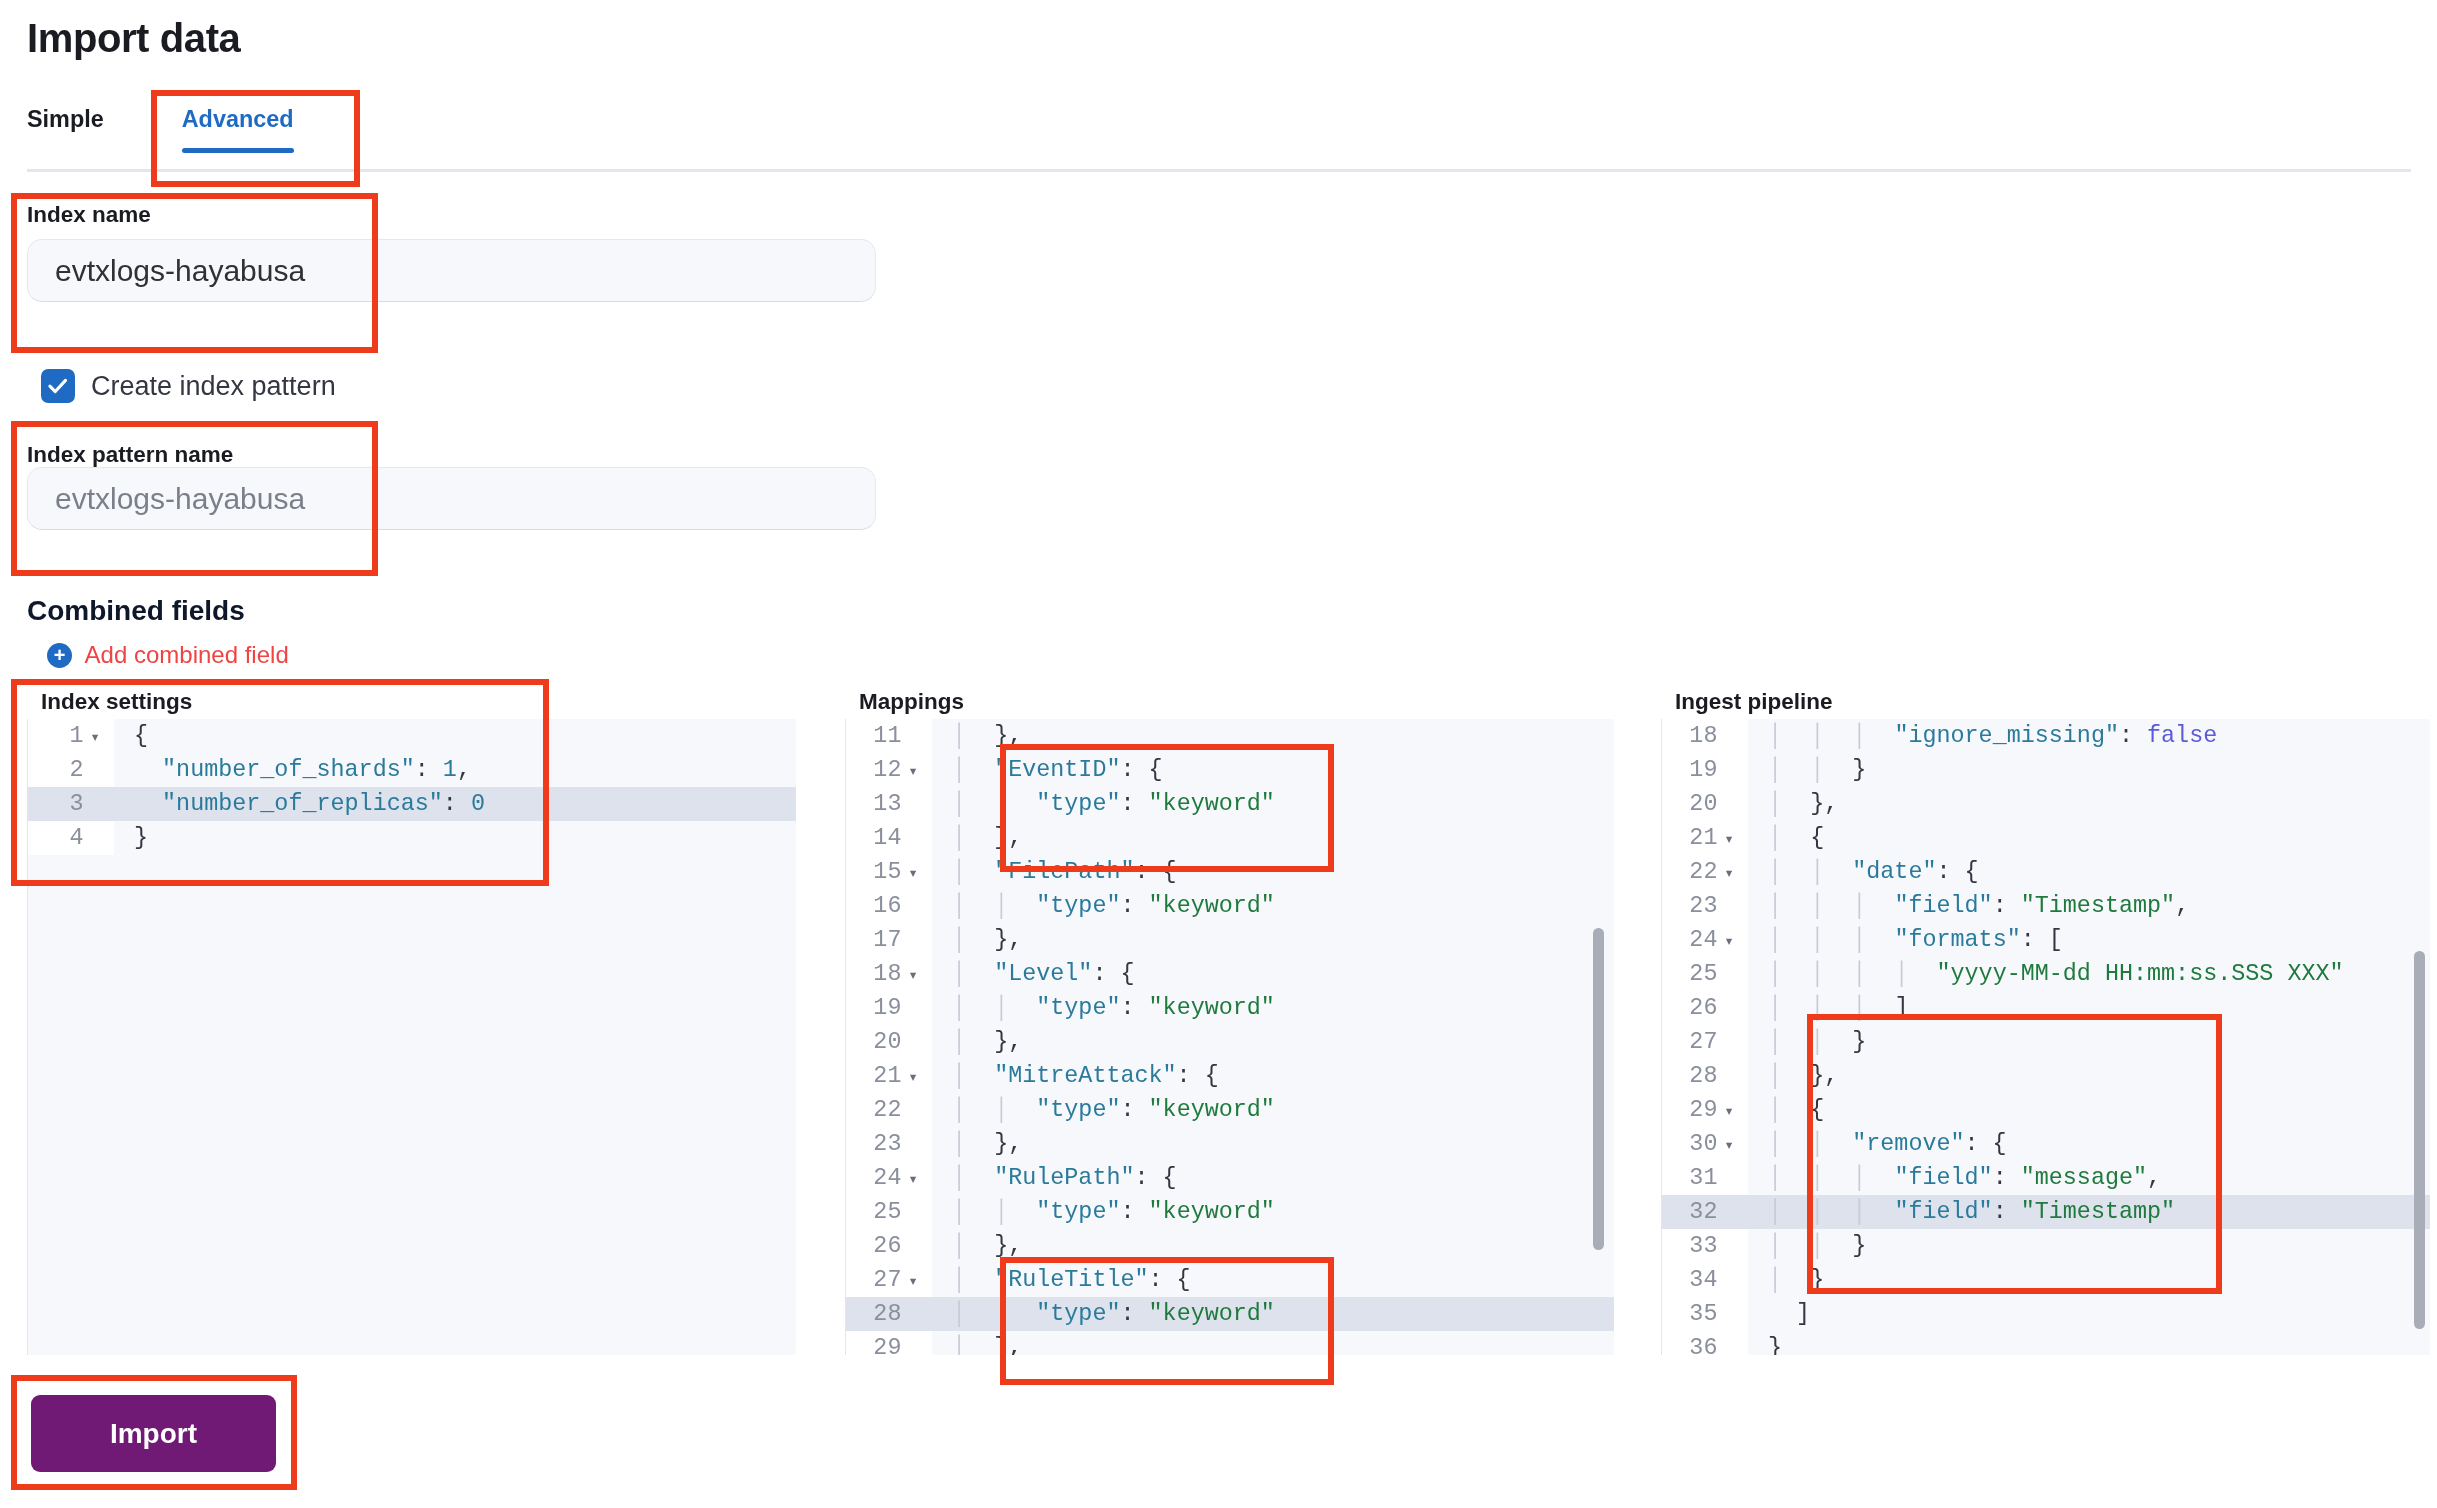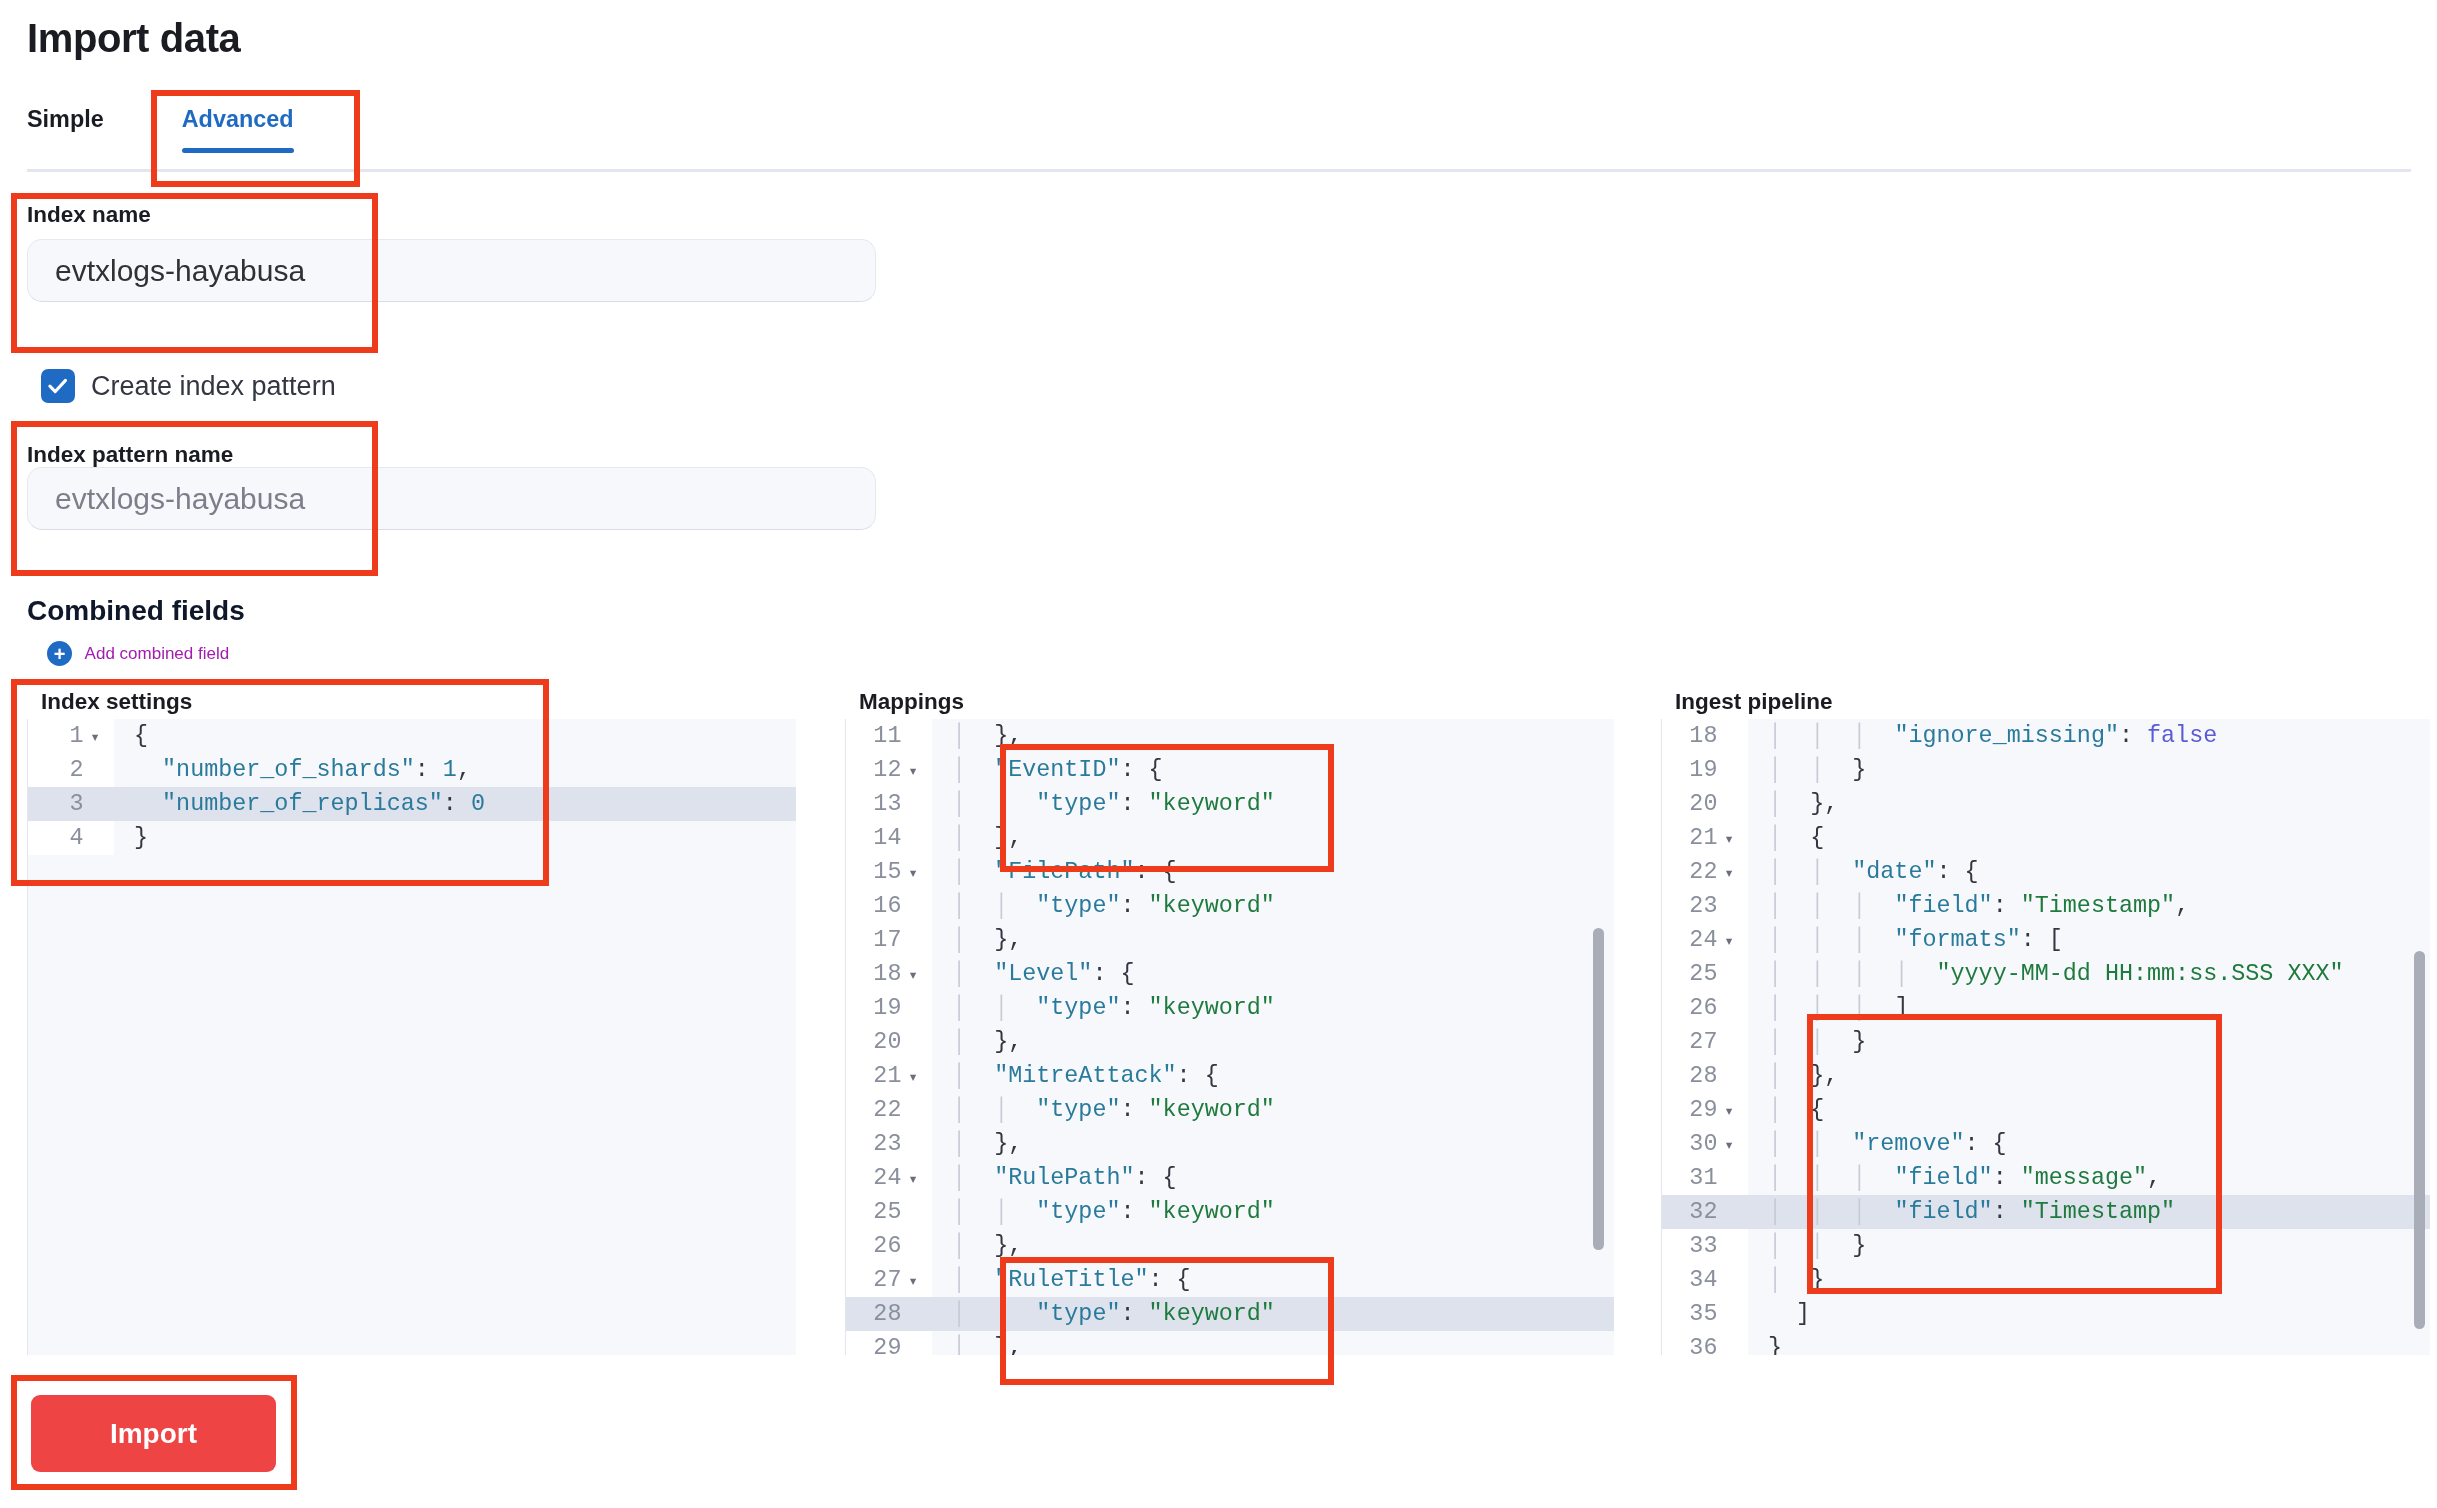--- a/index.html
+++ b/index.html
@@ -62,21 +62,21 @@
   }
   .cbx svg { width:23.4px; height:23.4px; }
   .cbx-label { font-size:27px; color:#343741; }
 
   
   .section-label { position:absolute; font-size:28px; font-weight:700; color:#0f172a; }
   .add-link { position:absolute; display:flex; align-items:center; gap:12.6px; cursor:pointer;}
   .plus-icon { width:25px; height:25px; border-radius:50%; background:#1f6bc4;
     display:flex; align-items:center; justify-content:center; color:#fff;
     font-size:20px; line-height:1; font-weight:700;}
-  .add-link-text { font-size:17px; color:#a21caf; }
+  .add-link-text { font-size:24px; color:#ef4444; }
 
   
   .editor-title { position:absolute; font-size:22.5px; font-weight:700; color:#1a1c21;margin-left:14px; }
   .editor {
     position:absolute;
     background:#f7f8fc;
     border-left:1.8px solid #e3e6ef;
     overflow:hidden;
     font-family:"Liberation Mono", monospace;
     font-size:23.4px;
@@ -99,21 +99,21 @@
   .p { color:#343741; }   
   .ig { color:#c7cbd6; }  
 
   .scrollbar {
     position:absolute; width:10.8px; border-radius:5.4px; background:#a9adb8;
   }
 
   
   .import-btn {
     position:absolute;
-    background:#ef4444; color:#fff; border:none; border-radius:9px;
+    background:#701a75; color:#fff; border:none; border-radius:9px;
     font-size:28px; font-weight:700; font-family:"Liberation Sans", sans-serif;
     display:flex; align-items:center; justify-content:center;
     cursor:pointer;
   }
 
   
   .anno {
     position:absolute; border:6.3px solid #ee3b1c; pointer-events:none;
   }
 </style>

